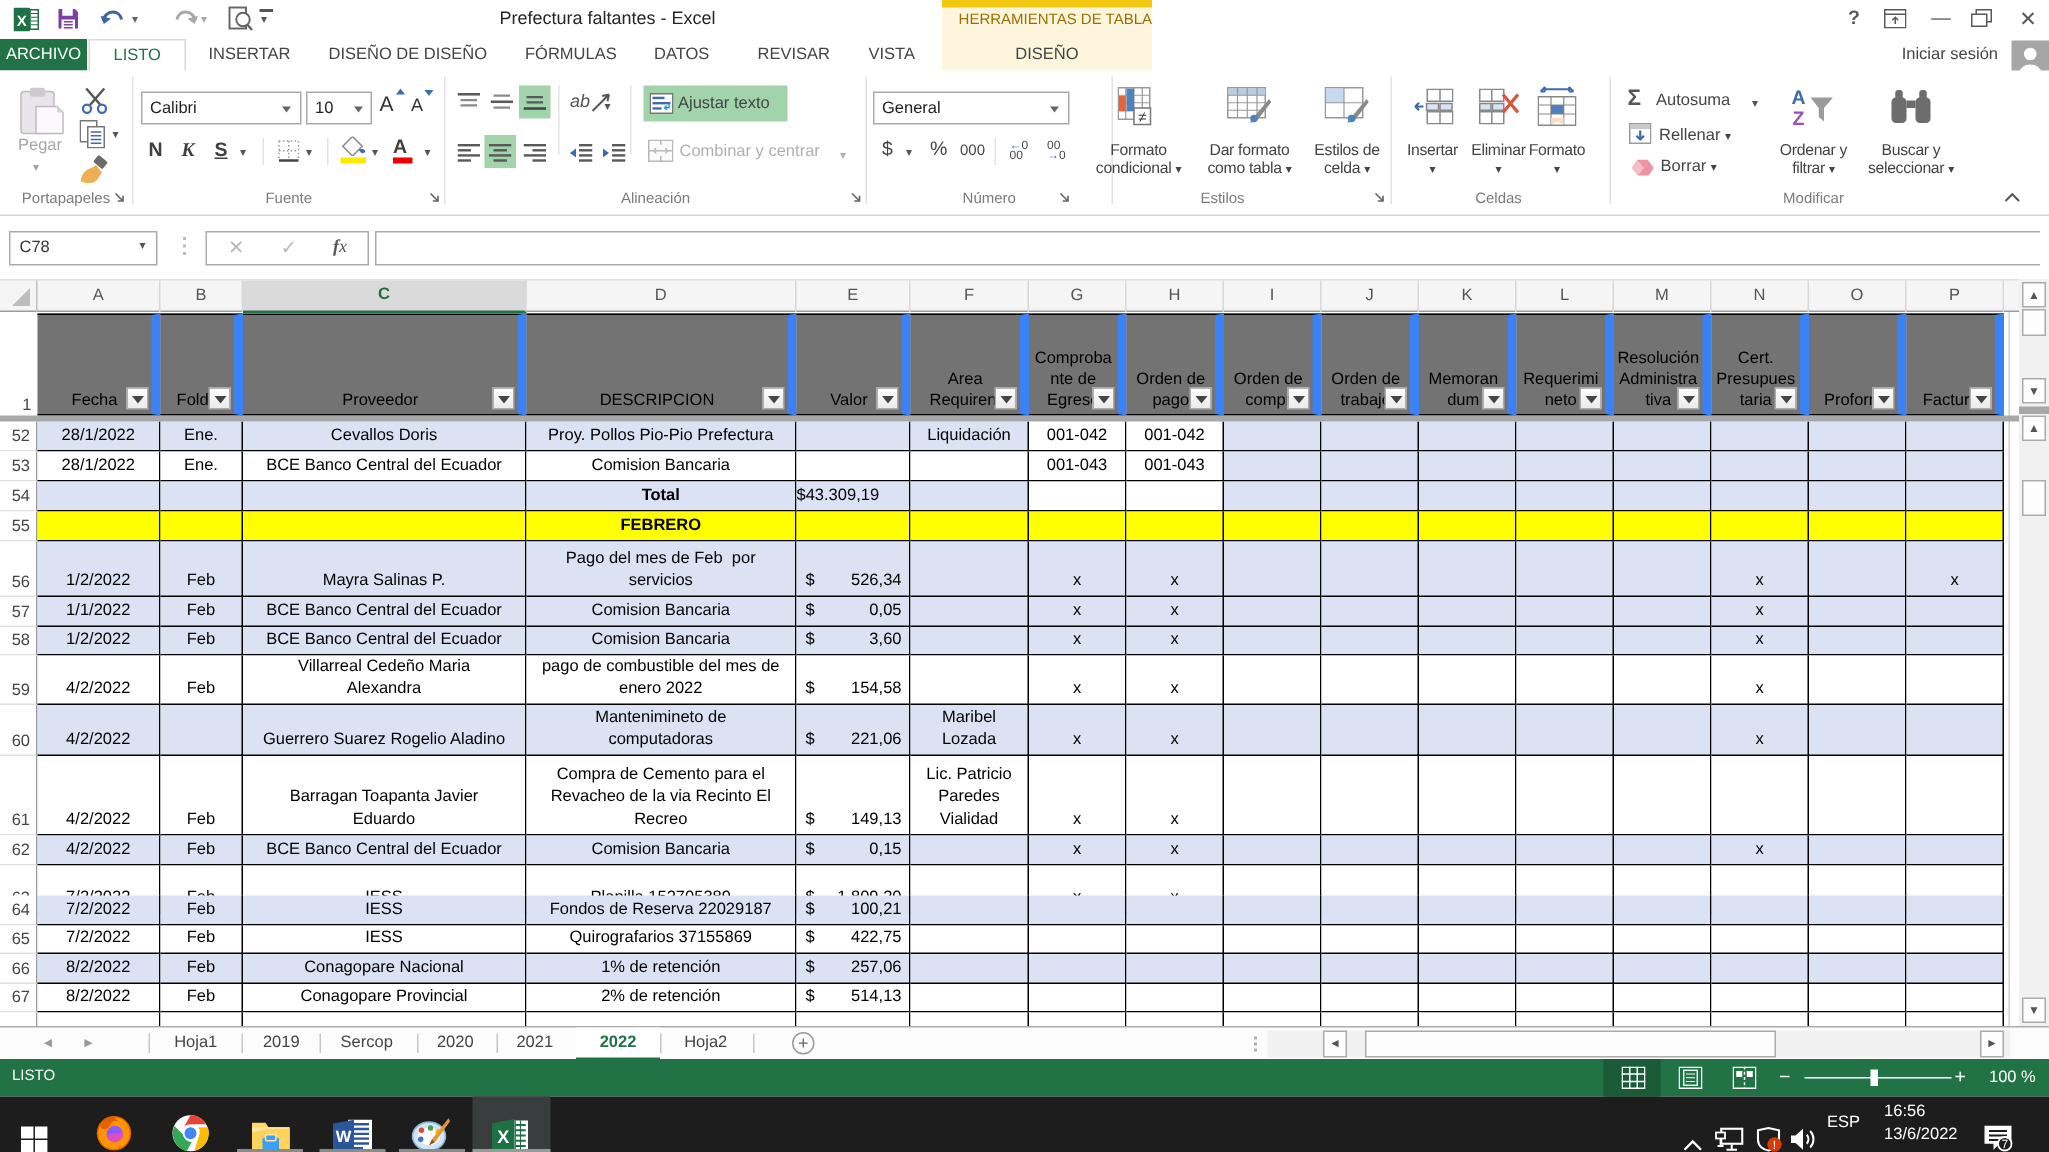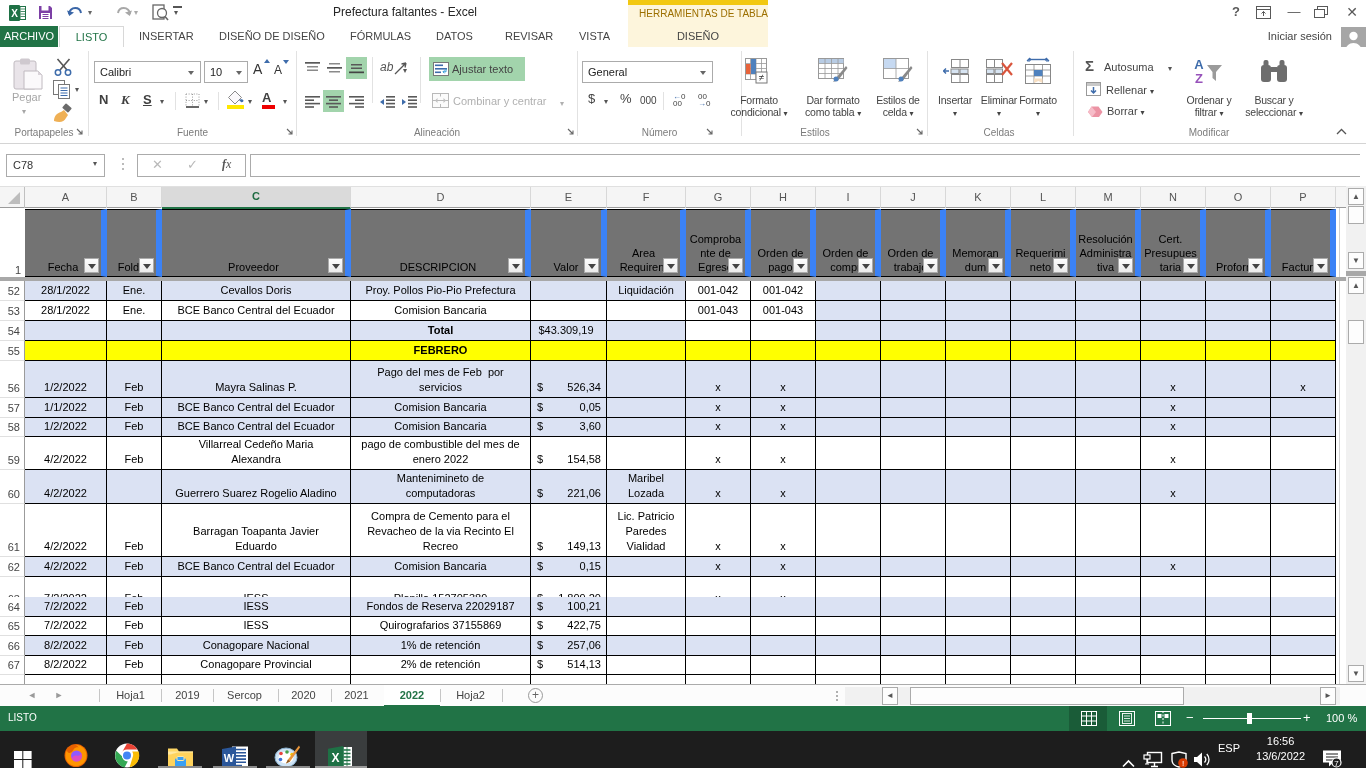--- a/index.html
+++ b/index.html
@@ -63,21 +63,21 @@
 
 #grid{position:absolute;top:186px;left:0;width:1366px;height:498px;background:#fff}
 .row{position:absolute;left:0;width:1337px}
 .dc{position:absolute;top:0;height:100%;border-right:1px solid #000;border-bottom:1px solid #000;font-size:11px;color:#000;display:flex;align-items:flex-end;justify-content:center;text-align:center;overflow:hidden;padding-bottom:2px;line-height:15px}
 .dc.nb{border-bottom:none}
 .bgb{background:#dbe2f3}
 .bgw{background:#fff}
 .bgy{background:#ffff00}
 .rh{border-right:1px solid #9b9b9b;border-bottom:1px solid #e0e0e0;background:#fff;justify-content:flex-end;padding-right:4px;color:#454545;padding-bottom:3px;line-height:12px}
 .mn{display:flex;justify-content:space-between;width:100%;padding:0 5px 0 6px}
-.tr{display:block;width:100%;text-align:center;padding-right:5px}
+.tr{display:block;width:100%;text-align:left;padding-right:5px}
 .hc{position:absolute;top:0;height:100%;border-right:6px solid #3b82f6;border-bottom:1px solid #000;border-top:1px solid #000;background:#737373;font-weight:normal;font-size:11px;overflow:hidden}
 .ht{position:absolute;bottom:2px;left:0;right:0;text-align:center;line-height:14px}
 .fb{position:absolute;right:2px;bottom:3px;width:15px;height:15px;border:1px solid #ababab;background:linear-gradient(#fdfdfd,#ebebeb)}.fb:after{content:"";position:absolute;left:3px;top:5px;border-left:4px solid transparent;border-right:4px solid transparent;border-top:5px solid #444}
 #split{position:absolute;top:277px;left:0;width:1346px;height:4px;background:#a8a8a8;z-index:4}
 
 #vsb{position:absolute;top:186px;left:1346px;width:20px;height:498px;background:#f1f1f1}
 .sbtn{position:absolute;left:2px;width:16px;height:17px;background:#fdfdfd;border:1px solid #ababab;color:#555;font-size:8px;text-align:center;line-height:15px}
 .sthumb{position:absolute;left:2px;width:16px;background:#fdfdfd;border:1px solid #ababab}
 #vsplit{position:absolute;left:0;top:85px;width:20px;height:5px;background:#a8a8a8}
 
@@ -89,21 +89,21 @@
 #plus{position:absolute;left:528px;top:3px;width:15px;height:15px;border:1px solid #9a9a9a;border-radius:50%;color:#666;font-size:12px;line-height:13px;text-align:center}
 #hsb{position:absolute;left:845px;top:2px;width:495px;height:18px;background:#f1f1f1}
 
 #status{position:absolute;top:706px;left:0;width:1366px;height:25px;background:#217346;color:#fff}
 #listo{position:absolute;left:8px;top:6px;font-size:10px;color:#fff}
 .vbtn{position:absolute;top:0;width:38px;height:25px}
 
 #task{position:absolute;top:731px;left:0;width:1366px;height:37px;background:#1d1d1d}
 .tk{position:absolute;top:0;height:37px}
 .runbar{position:absolute;bottom:0;height:2px;background:#8a8a8a}
-#tktime{position:absolute;right:61px;top:3px;text-align:center;color:#fff;font-size:11px;line-height:15px}
+#tktime{position:absolute;right:61px;top:3px;text-align:left;color:#fff;font-size:11px;line-height:15px}
 #esp{position:absolute;right:126px;top:11px;color:#fff;font-size:11px}
 </style></head>
 <body>
 <div id="scr">
 
 <div id="title">
  <svg class="ab" style="left:9px;top:5px" width="17" height="16" viewBox="0 0 17 16">
         <rect x="0" y="0" width="11" height="16" rx="1" fill="#1e7145"></rect>
         <rect x="11" y="1.5" width="5.5" height="13" fill="#fff"></rect>
         <rect x="11" y="1.5" width="5.5" height="13" fill="none" stroke="#1e7145" stroke-width="1"></rect>

